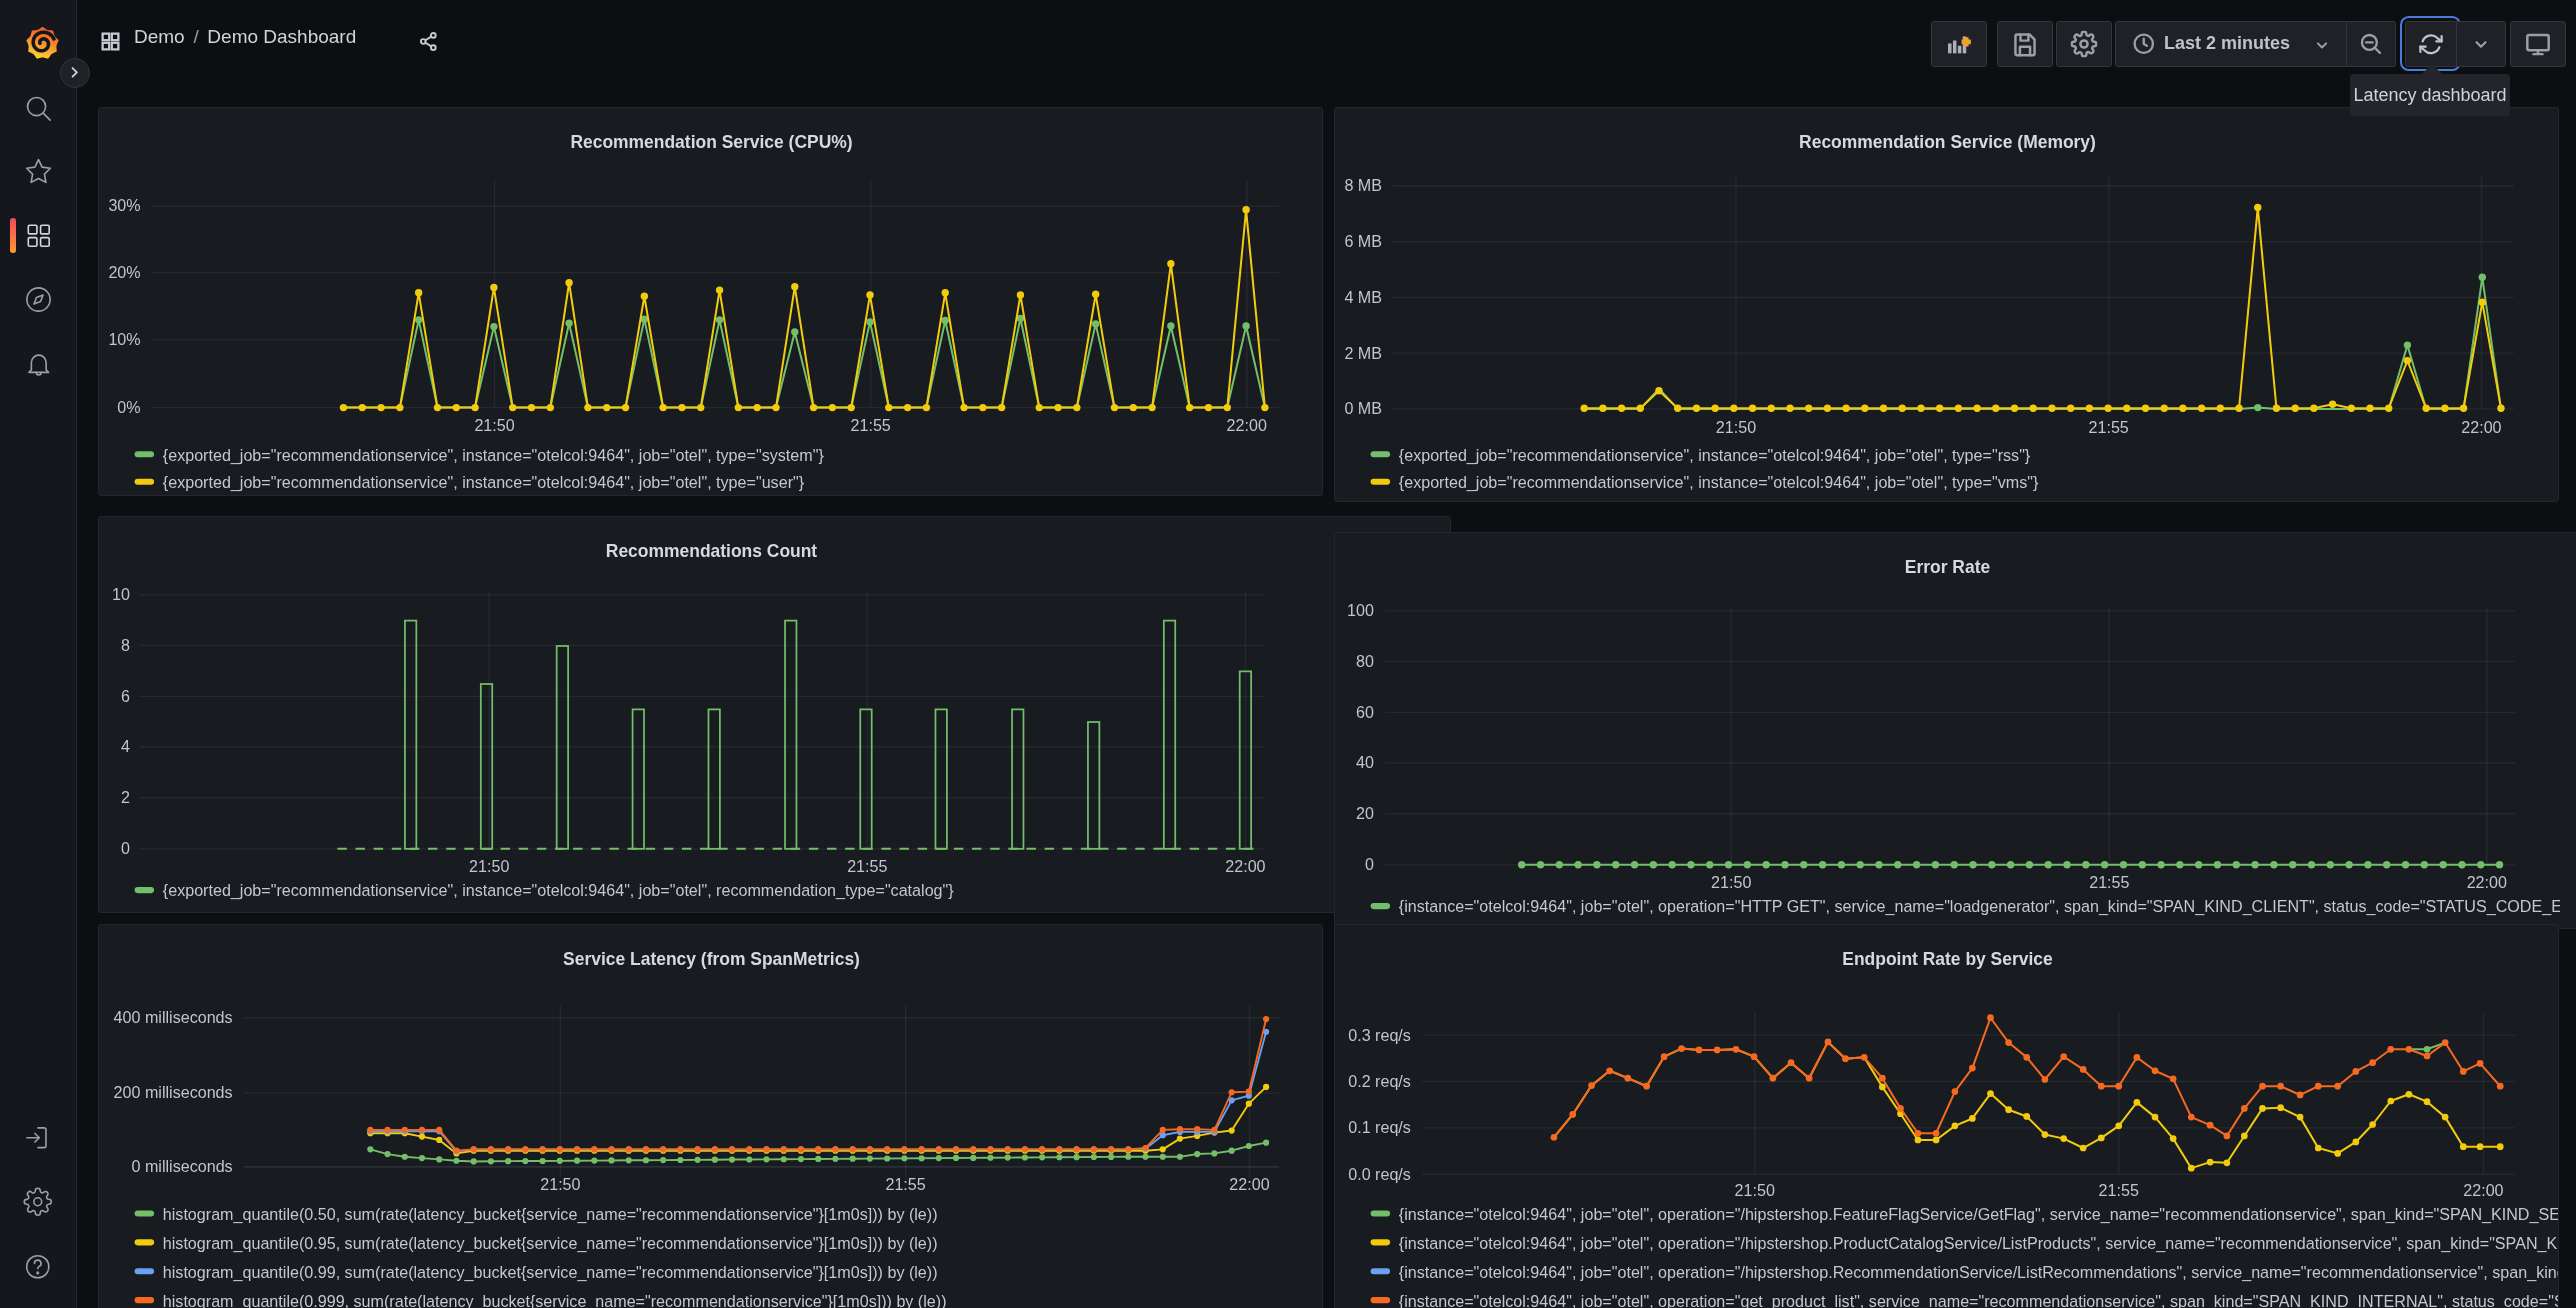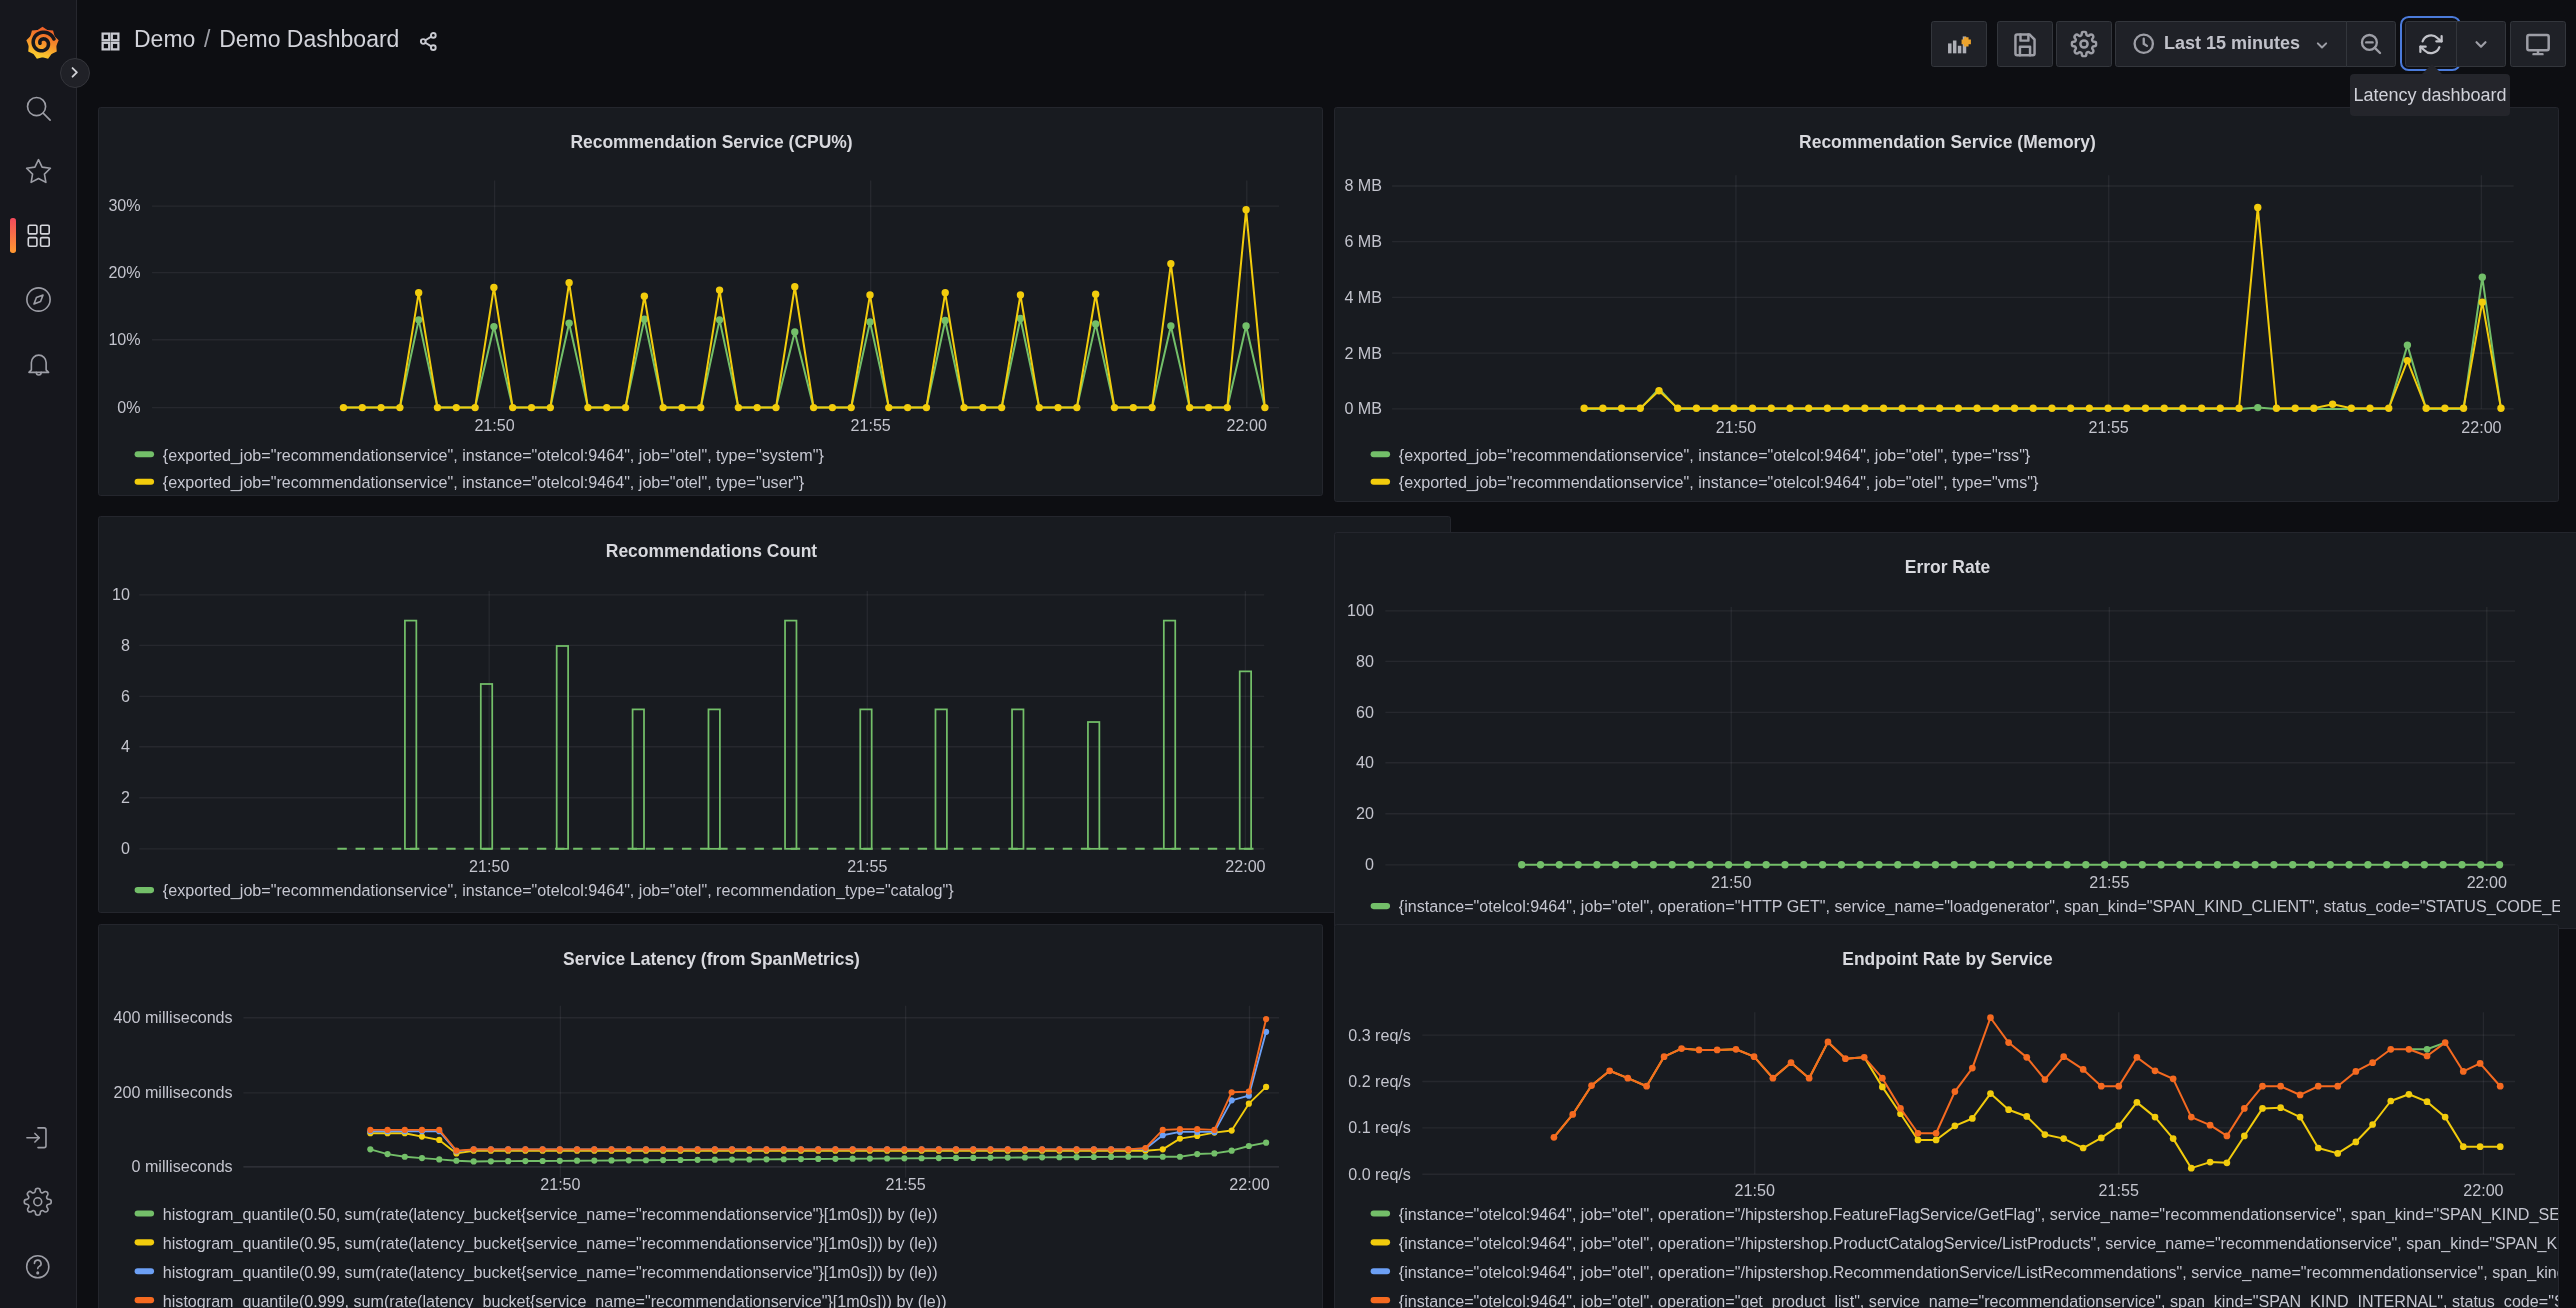--- a/index.html
+++ b/index.html
@@ -63,21 +63,21 @@
 <div style="position:absolute;left:60px;top:58px;width:28px;height:28px;border-radius:50%;background:#202127;border:0.7px solid #34353b;z-index:10"></div>
 <svg style="position:absolute;left:67px;top:65px;z-index:11" width="14.8" height="14.8" viewBox="0 0 24 24" fill="none" stroke="#d0d1d6" stroke-width="3" stroke-linecap="round" stroke-linejoin="round">
     <path d="M9 5 L16 12 L9 19"></path>
   </svg>
 <svg style="position:absolute;left:100px;top:31px" width="21" height="21" viewBox="0 0 24 24" fill="none" stroke="#c9cad1" stroke-width="2.6">
     <rect x="3" y="3" width="7.5" height="7.5"></rect>
     <rect x="13.5" y="3" width="7.5" height="7.5"></rect>
     <rect x="3" y="13.5" width="7.5" height="7.5"></rect>
     <rect x="13.5" y="13.5" width="7.5" height="7.5"></rect>
   </svg>
-<div style="position:absolute;left:134px;top:25.5px;font-size:23px;color:#d2d3da;white-space:nowrap">Demo<span style="color:#9d9ea6;padding:0 8.7px">/</span>Demo Dashboard</div>
+<div style="position:absolute;left:134px;top:25.5px;font-size:19px;color:#d2d3da;white-space:nowrap">Demo<span style="color:#9d9ea6;padding:0 8.7px">/</span>Demo Dashboard</div>
 <svg style="position:absolute;left:418px;top:31px" width="21" height="21" viewBox="0 0 24 24" fill="none" stroke="#c9cad1" stroke-width="2.2">
     <circle cx="17.5" cy="5" r="2.7"></circle>
     <circle cx="6" cy="12" r="2.7"></circle>
     <circle cx="17.5" cy="19" r="2.7"></circle>
     <line x1="8.4" y1="10.6" x2="15.2" y2="6.5"></line>
     <line x1="8.4" y1="13.4" x2="15.2" y2="17.5"></line>
   </svg>
 <div style="position:absolute;left:1931px;top:21px;width:56px;height:46px;background:#1f2127;border:1.3px solid #33363c;border-radius:2.7px;box-sizing:border-box;">
     <svg style="position:absolute;left:50%;top:50%;transform:translate(-50%,-50%)" width="28" height="28" viewBox="0 0 24 24" fill="none" stroke="#9d9ea6" stroke-width="0" stroke-linecap="round" stroke-linejoin="round">
       <rect x="2.6" y="11.5" width="3" height="8.5" fill="#aeafb6" stroke="none"></rect>
@@ -98,21 +98,21 @@
     <svg style="position:absolute;left:50%;top:50%;transform:translate(-50%,-50%)" width="27" height="27" viewBox="0 0 24 24" fill="none" stroke="#9d9ea6" stroke-width="2.2" stroke-linecap="round" stroke-linejoin="round">
       <circle cx="12" cy="12" r="3.2"></circle>
       <path d="M19.4 15a1.65 1.65 0 0 0 .33 1.82l.06.06a2 2 0 1 1-2.83 2.83l-.06-.06a1.65 1.65 0 0 0-1.82-.33 1.65 1.65 0 0 0-1 1.51V21a2 2 0 1 1-4 0v-.09A1.65 1.65 0 0 0 9 19.4a1.65 1.65 0 0 0-1.82.33l-.06.06a2 2 0 1 1-2.83-2.83l.06-.06a1.65 1.65 0 0 0 .33-1.82 1.65 1.65 0 0 0-1.51-1H3a2 2 0 1 1 0-4h.09A1.65 1.65 0 0 0 4.6 9a1.65 1.65 0 0 0-.33-1.82l-.06-.06a2 2 0 1 1 2.83-2.83l.06.06a1.65 1.65 0 0 0 1.82.33H9a1.65 1.65 0 0 0 1-1.51V3a2 2 0 1 1 4 0v.09a1.65 1.65 0 0 0 1 1.51 1.65 1.65 0 0 0 1.82-.33l.06-.06a2 2 0 1 1 2.83 2.83l-.06.06a1.65 1.65 0 0 0-.33 1.82V9a1.65 1.65 0 0 0 1.51 1H21a2 2 0 1 1 0 4h-.09a1.65 1.65 0 0 0-1.51 1z"></path>
     </svg>
   </div>
 <div style="position:absolute;left:2115px;top:21px;width:232px;height:46px;background:#1f2127;border:1.3px solid #33363c;border-radius:2.7px 0 0 2.7px;box-sizing:border-box">
     <svg style="position:absolute;left:14.8px;top:9.4px" width="25.5" height="25.5" viewBox="0 0 24 24" fill="none" stroke="#9d9ea6" stroke-width="2.2" stroke-linecap="round">
       <circle cx="12" cy="12" r="8.6"></circle>
       <path d="M12 7.2 V12 L15 14"></path>
     </svg>
-    <div style="position:absolute;left:48px;top:10.7px;font-size:18px;font-weight:bold;color:#c0c1c9;white-space:nowrap">Last 15 minutes</div>
+    <div style="position:absolute;left:48px;top:10.7px;font-size:18px;font-weight:bold;color:#c0c1c9;white-space:nowrap">Last 2 minutes</div>
     <svg style="position:absolute;left:196px;top:12.8px" width="20" height="20" viewBox="0 0 24 24" fill="none" stroke="#9d9ea6" stroke-width="2.4" stroke-linecap="round" stroke-linejoin="round">
       <path d="M7 10 L12 15 L17 10"></path>
     </svg>
   </div>
 <div style="position:absolute;left:2346px;top:21px;width:50px;height:46px;background:#1f2127;border:1.3px solid #33363c;border-radius:0 2.7px 2.7px 0;box-sizing:border-box">
     <svg style="position:absolute;left:50%;top:50%;transform:translate(-50%,-50%)" width="25.5" height="25.5" viewBox="0 0 24 24" fill="none" stroke="#9d9ea6" stroke-width="2.2" stroke-linecap="round" stroke-linejoin="round">
       <circle cx="10.5" cy="10.5" r="7"></circle>
       <line x1="15.6" y1="15.6" x2="20.5" y2="20.5"></line>
       <line x1="7.5" y1="10.5" x2="13.5" y2="10.5"></line>
     </svg>

